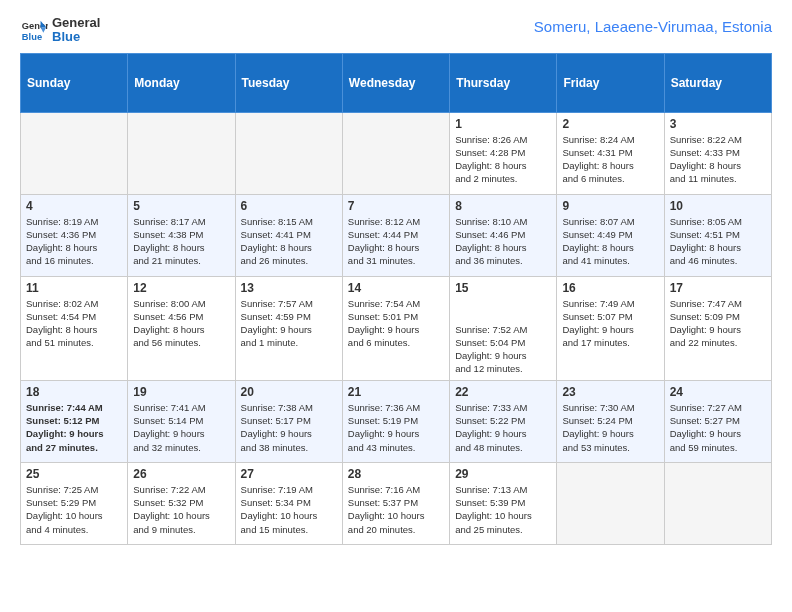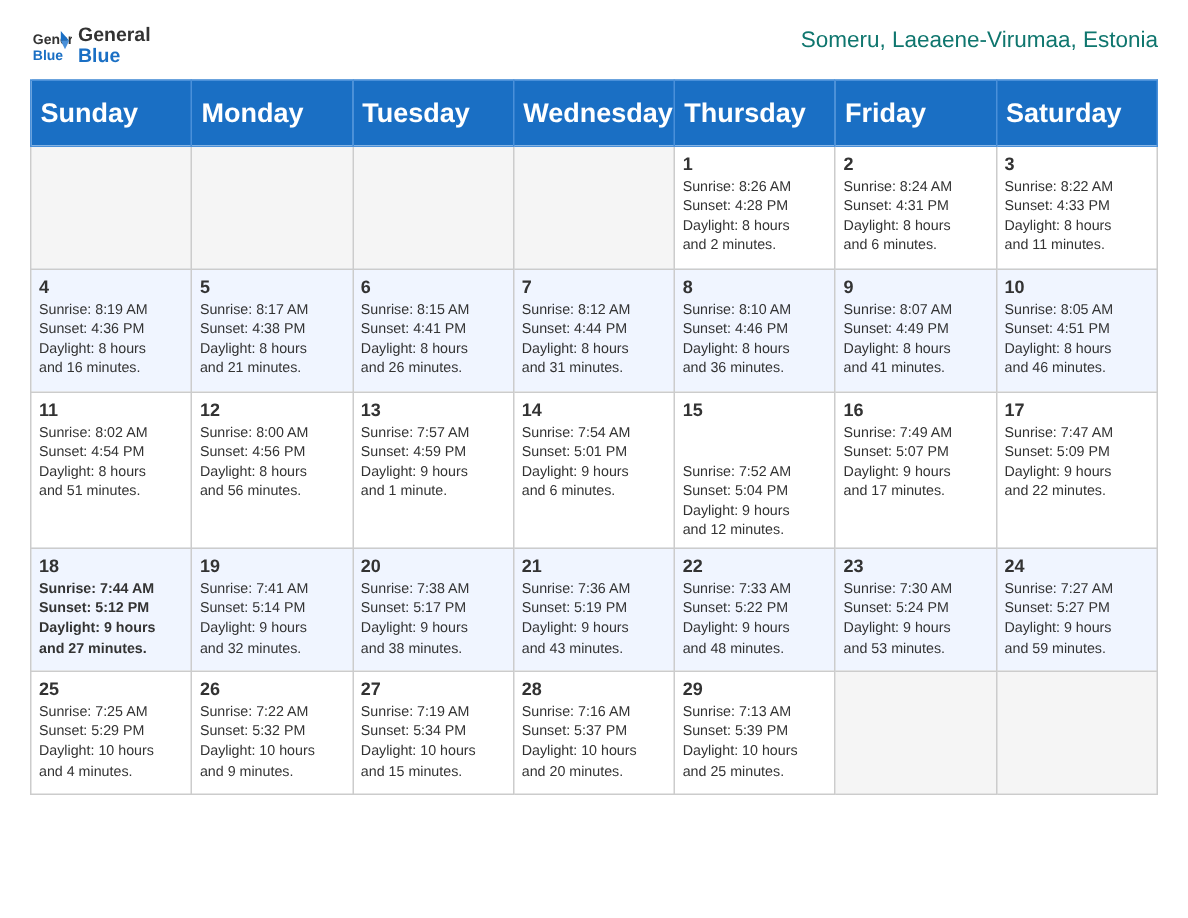--- a/index.html
+++ b/index.html
@@ -33,35 +33,35 @@
       text-align: right;
     }
     .month-title {
       font-size: 36px;
       font-weight: bold;
       color: #333;
       line-height: 1;
     }
     .location-title {
       font-size: 15px;
-      color: #0f766e;
+      color: #3b82f6;
       margin-top: 2px;
       text-align: center;
     }
     .calendar {
       width: 100%;
       border-collapse: collapse;
       table-layout: fixed;
     }
     .calendar th {
       background: #1a6fc4;
       color: #fff;
       text-align: left;
-      padding: 11px 6px;
-      font-size: 18px;
+      padding: 22px 6px;
+      font-size: 12px;
       font-weight: bold;
       border: 1px solid #4a90d9;
     }
     .calendar td {
       border: 1px solid #ccc;
       vertical-align: top;
       padding: 4px 5px;
       height: 82px;
       background: #fff;
     }

